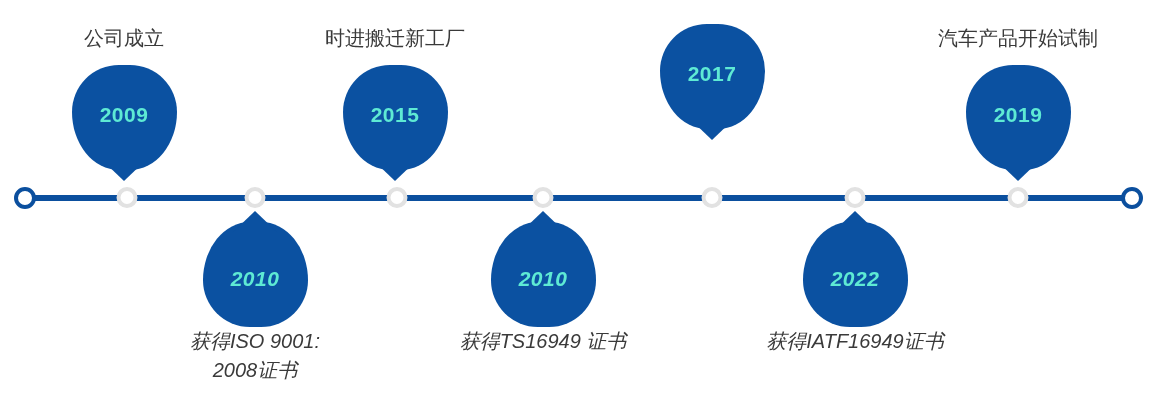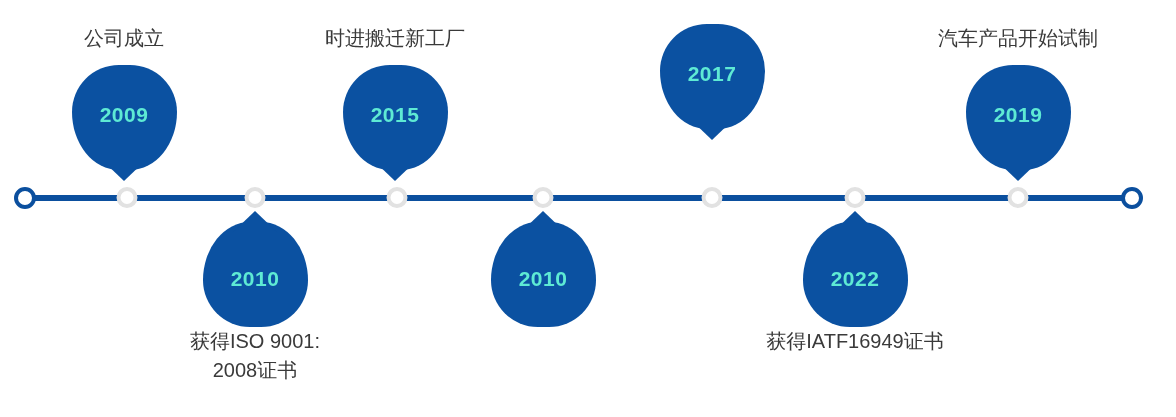--- a/index.html
+++ b/index.html
@@ -58,21 +58,21 @@
   }
 
   
   .milestone {
     position: absolute;
     width: 260px;
     transform: translateX(-50%);
     text-align: center;
   }
   .milestone.top    { top: 24px; }
-  .milestone.bottom { top: 222px; }
+  .milestone.bottom { top: 222px; font-style: italic; }
 
   
   .pin {
     width: 105px;
     height: 105px;
     background: #0b51a1;
     margin: 0 auto;
     display: flex;
     align-items: center;
     justify-content: center;
@@ -167,20 +167,21 @@
       <div class="milestone top" style="left: 395px;">
         <div class="milestone-label">时进搬迁新工厂</div>
         <div class="pin">
           <div class="pin-year">2015</div>
         </div>
       </div>
       <div class="milestone bottom" style="left: 543px;">
         <div class="pin">
           <div class="pin-year">2010</div>
         </div>
+        <div class="milestone-label">获得TS16949 证书</div>
       </div>
       <div class="milestone top" style="left: 712px;">
         <div class="pin">
           <div class="pin-year">2017</div>
         </div>
       </div>
       <div class="milestone bottom" style="left: 855px;">
         <div class="pin">
           <div class="pin-year">2022</div>
         </div>

